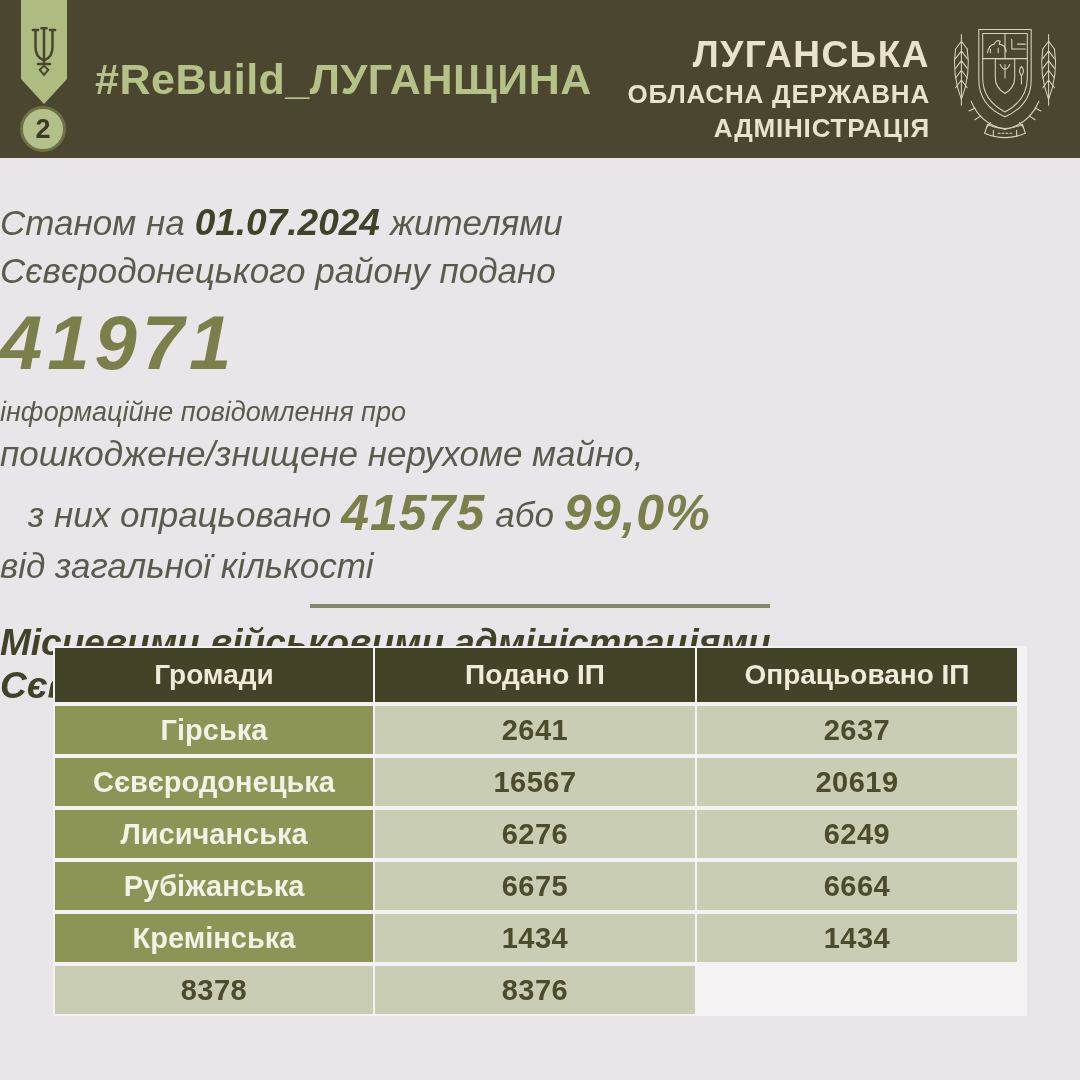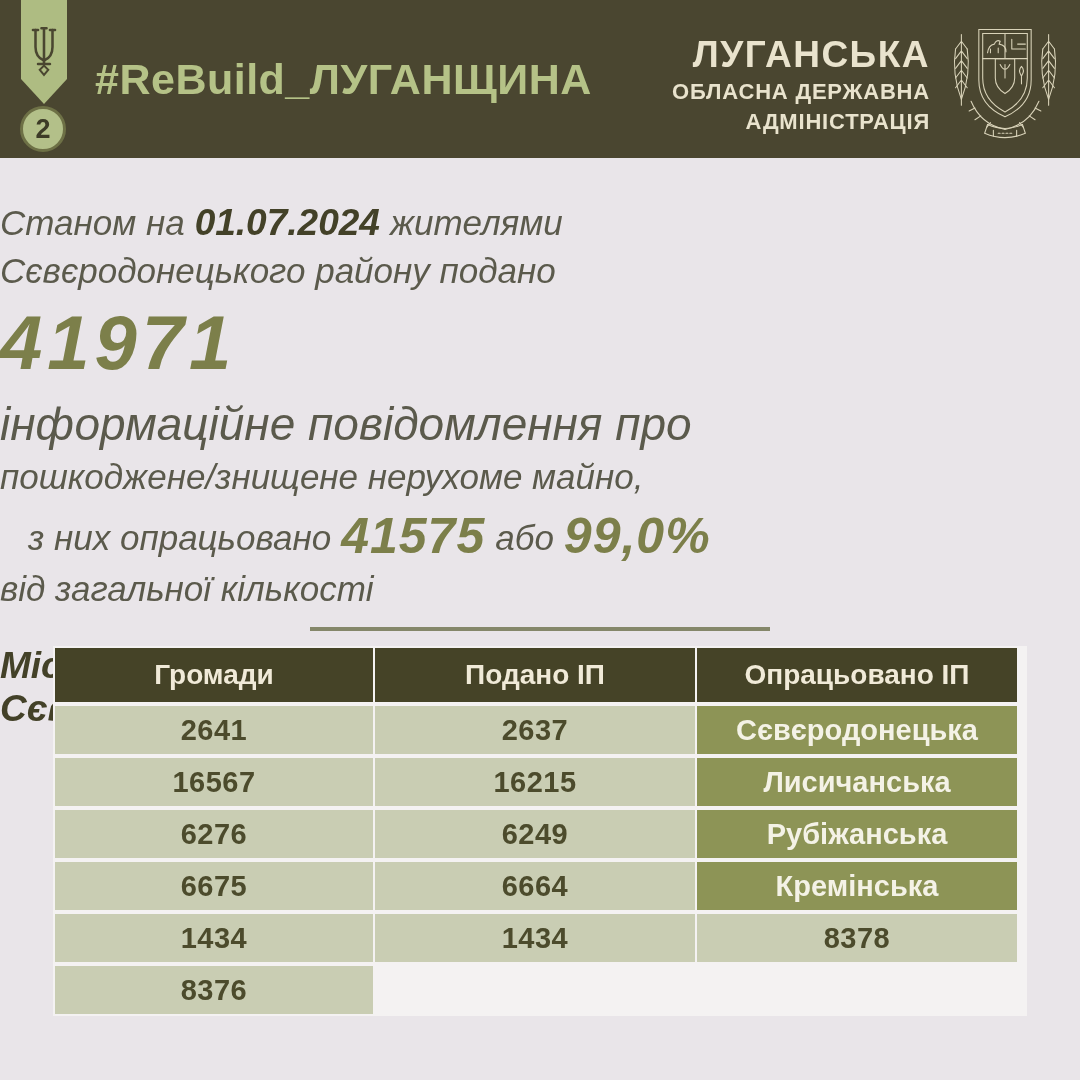--- a/index.html
+++ b/index.html
@@ -8,21 +8,21 @@
     background:#e9e5e9; font-family:"Liberation Sans", sans-serif;
   }
   
   .header { position:absolute; left:0; top:0; width:1080px; height:158px; background:#4a4630; }
   .hashtag {
     position:absolute; left:95px; top:0; height:158px; display:flex; align-items:center;
     font-size:43px; font-weight:bold; color:#b5c287; letter-spacing:0.5px;
   }
   .org { position:absolute; right:150px; top:36px; text-align:right; color:#e9e3cd; line-height:1; }
   .org-l1 { font-size:37px; font-weight:bold; letter-spacing:1.5px; }
-  .org-l2, .org-l3 { font-size:22px; font-weight:bold; letter-spacing:0.8px; margin-top:8px; }
+  .org-l2, .org-l3 { font-size:26px; font-weight:bold; letter-spacing:0.8px; margin-top:8px; }
   .emblem { position:absolute; right:12px; top:15px; width:126px; height:128px; }
   .pennant {
     position:absolute; left:21px; top:0; width:46px; height:104px; background:#aebc82;
     clip-path:polygon(0 0, 100% 0, 100% 76%, 50% 100%, 0 76%);
     display:flex; justify-content:center;
   }
   .pennant svg { margin-top:22px; }
   .badge {
     position:absolute; left:20px; top:106px; width:46px; height:46px; border-radius:50%;
     background:#b3c089; border:3px solid #6e7146; box-sizing:border-box;
@@ -31,21 +31,21 @@
   }
   
   .main { position:absolute; top:158px; left:0; width:1080px; text-align:left; color:#5b5a4c;font-style:italic; }
   .line1 { margin-top:44px; font-size:35px; }
   .date-strong { color:#434128; font-weight:bold; font-size:37px; margin:0 10px; }
   .line2 { font-size:35px; margin-top:7px; }
   .total {
     font-size:76px; font-weight:bold; color:#7c7f4a; line-height:1;
     margin-top:14px; letter-spacing:5px;
   }
-  .desc1 { font-size:46px; margin-top:16px; }
+  .desc1 { font-size:27px; margin-top:16px; }
   .desc2 { font-size:35px; margin-top:6px; }
   .processed-line { font-size:35px; margin-top:10px;padding-left:28px; }
   .num-strong { color:#7c7f4a; font-weight:bold; font-size:50px; margin:0 10px; vertical-align:-3px; letter-spacing:1px; }
   .suffix { font-size:35px; margin-top:4px; }
   .divider { width:460px; height:4px; background:#85876a; margin:18px auto 0 auto; }
   .heading { margin-top:16px; font-size:37px; font-weight:bold; color:#434128; line-height:1.05; }
   .heading div { margin-top:4px; }
   
   .table {
     position:absolute; left:55px; top:648px; width:970px;
@@ -138,26 +138,27 @@
       <div>Місцевими військовими адміністраціями</div>
       <div>Сєвєродонецького району:</div>
     </div>
   </div>
 
   <div class="table">
     <div class="cell th">Громади</div>
     <div class="cell th">Подано ІП</div>
     <div class="cell th">Опрацьовано ІП</div>
 
+    <div class="cell name">Гірська</div>
     <div class="cell val">2641</div>
     <div class="cell val">2637</div>
 
     <div class="cell name">Сєвєродонецька</div>
     <div class="cell val">16567</div>
-    <div class="cell val">16215</div>
+    <div class="cell val">20619</div>
 
     <div class="cell name">Лисичанська</div>
     <div class="cell val">6276</div>
     <div class="cell val">6249</div>
 
     <div class="cell name">Рубіжанська</div>
     <div class="cell val">6675</div>
     <div class="cell val">6664</div>
 
     <div class="cell name">Кремінська</div>

